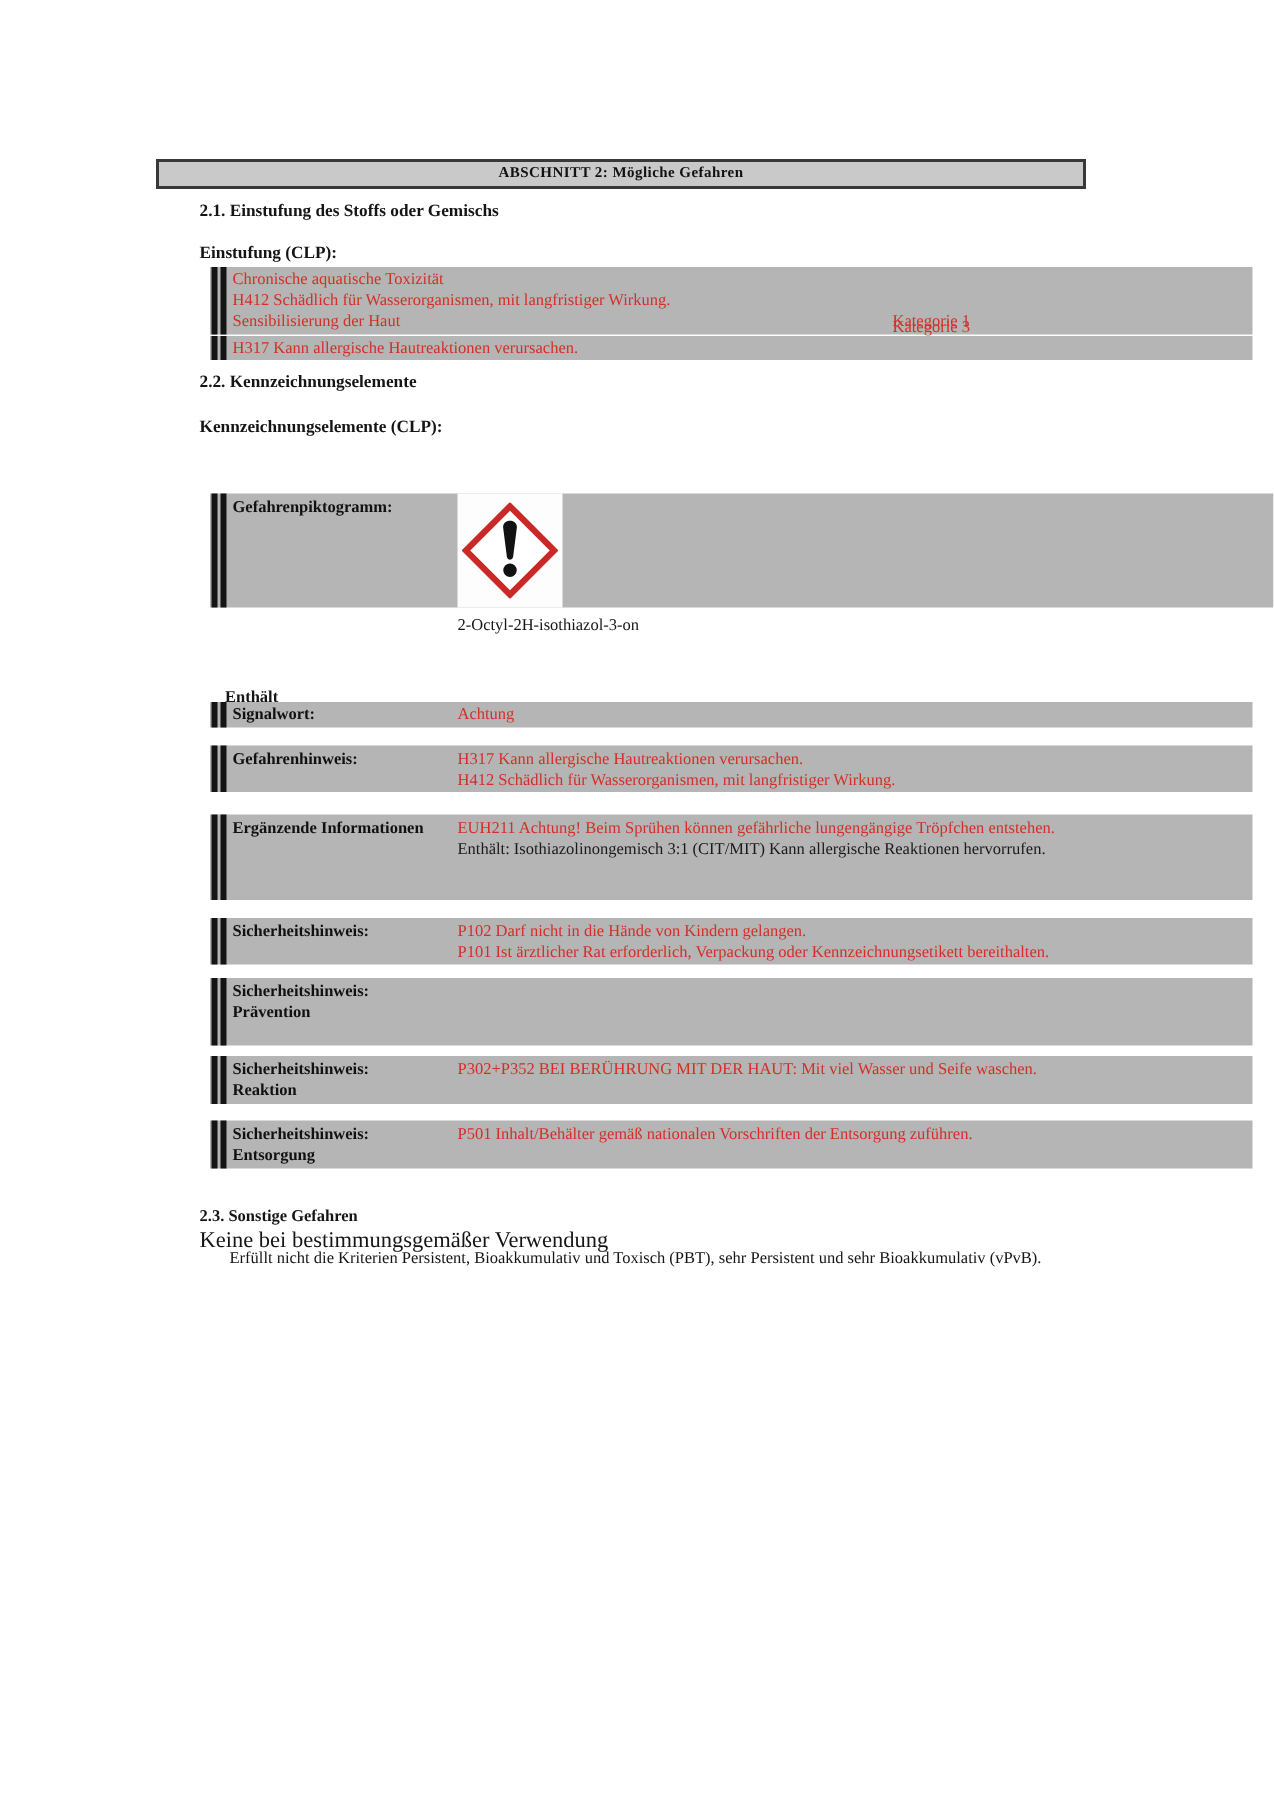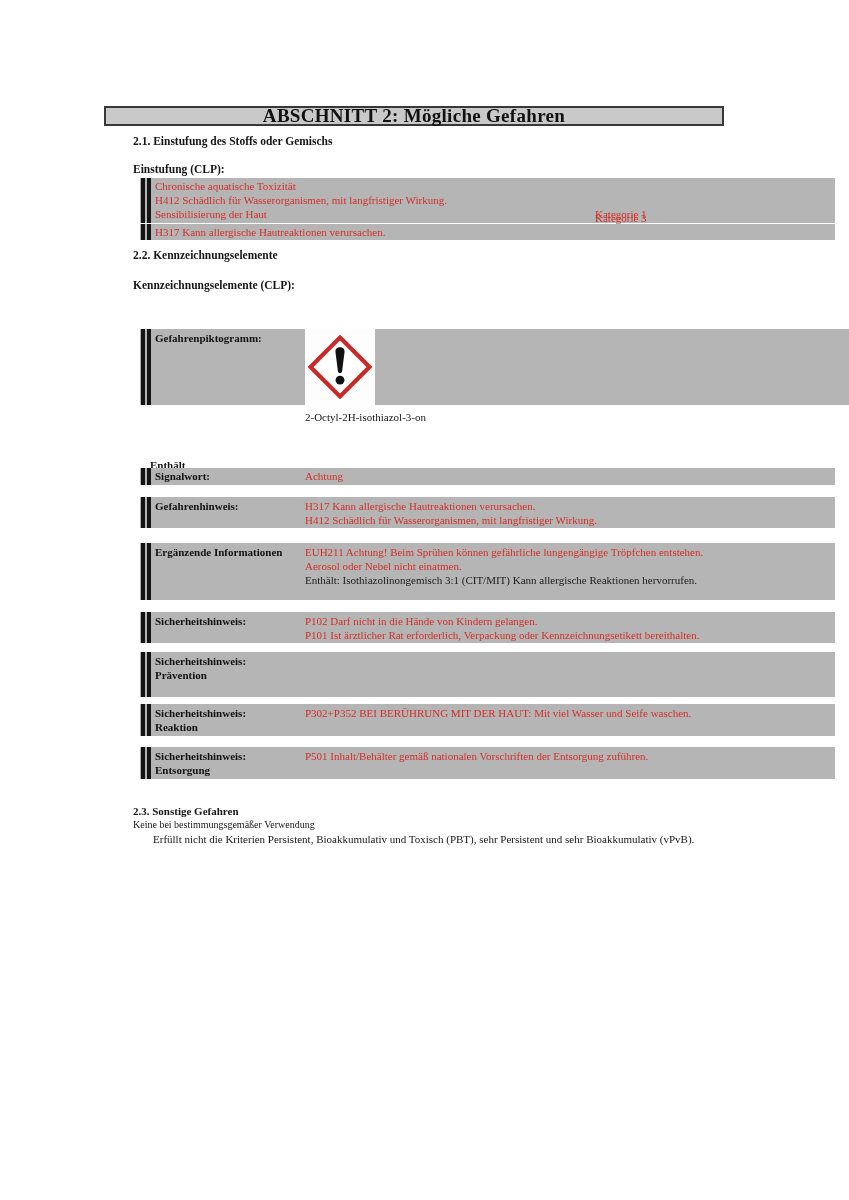--- a/index.html
+++ b/index.html
@@ -8,21 +8,21 @@
     width:849px;height:1200px;
     background:#ffffff;
     font-family:"Liberation Serif", serif;
     color:#1a1a1a;
     overflow:hidden;
   }
   
   .section-bar{
     position:absolute;left:104px;top:106px;width:616px;height:16px;
     background:#c9c9c9;border:2px solid #383838;
-    text-align:center;font-weight:bold;font-size:19px;line-height:16px;
+    text-align:center;font-weight:bold;font-size:10px;line-height:16px;
     letter-spacing:.3px;color:#111;
   }
   .h-bold{position:absolute;font-size:11.5px;font-weight:bold;color:#151515;white-space:nowrap;}
   .plain{position:absolute;font-size:11.5px;color:#151515;white-space:nowrap;}
 
   
   .grow{
     position:absolute;left:140px;width:695px;
     background:#b5b5b5;
     font-size:11px;line-height:14px;
@@ -129,21 +129,20 @@
   </div>
 
   <div class="grow" style="top:543px;height:57px;">
     <div class="bars">
         <i></i>
         <i></i>
       </div>
     <div class="rlabel">Ergänzende Informationen</div>
     <div class="rlines">
       <div class="red">EUH211 Achtung! Beim Sprühen können gefährliche lungengängige Tröpfchen entstehen.</div>
-      <div class="red">Aerosol oder Nebel nicht einatmen.</div>
       <div class="blk">Enthält: Isothiazolinongemisch 3:1 (CIT/MIT) Kann allergische Reaktionen hervorrufen.</div>
     </div>
   </div>
 
   <div class="grow" style="top:612px;height:31px;">
     <div class="bars">
         <i></i>
         <i></i>
       </div>
     <div class="rlabel">Sicherheitshinweis:</div>
@@ -186,16 +185,16 @@
     <div class="rlabel">
       <span>Sicherheitshinweis:</span><br>
       <span>Entsorgung</span>
     </div>
     <div class="rlines">
       <div class="red">P501 Inhalt/Behälter gemäß nationalen Vorschriften der Entsorgung zuführen.</div>
     </div>
   </div>
 
   <div class="h-bold" style="left:133px;top:805px;font-size:11px;">2.3. Sonstige Gefahren</div>
-  <div class="plain" style="left:133px;top:819px;font-size:10px;">Keine bei bestimmungsgemäßer Verwendung</div>
+  <div class="plain" style="left:133px;top:819px;font-size:15px;">Keine bei bestimmungsgemäßer Verwendung</div>
   <div class="plain" style="left:133px;top:833px;font-size:11px;margin-left:20px;">Erfüllt nicht die Kriterien Persistent, Bioakkumulativ und Toxisch (PBT), sehr Persistent und sehr Bioakkumulativ (vPvB).</div>
 
 </div>
 
 </body></html>

